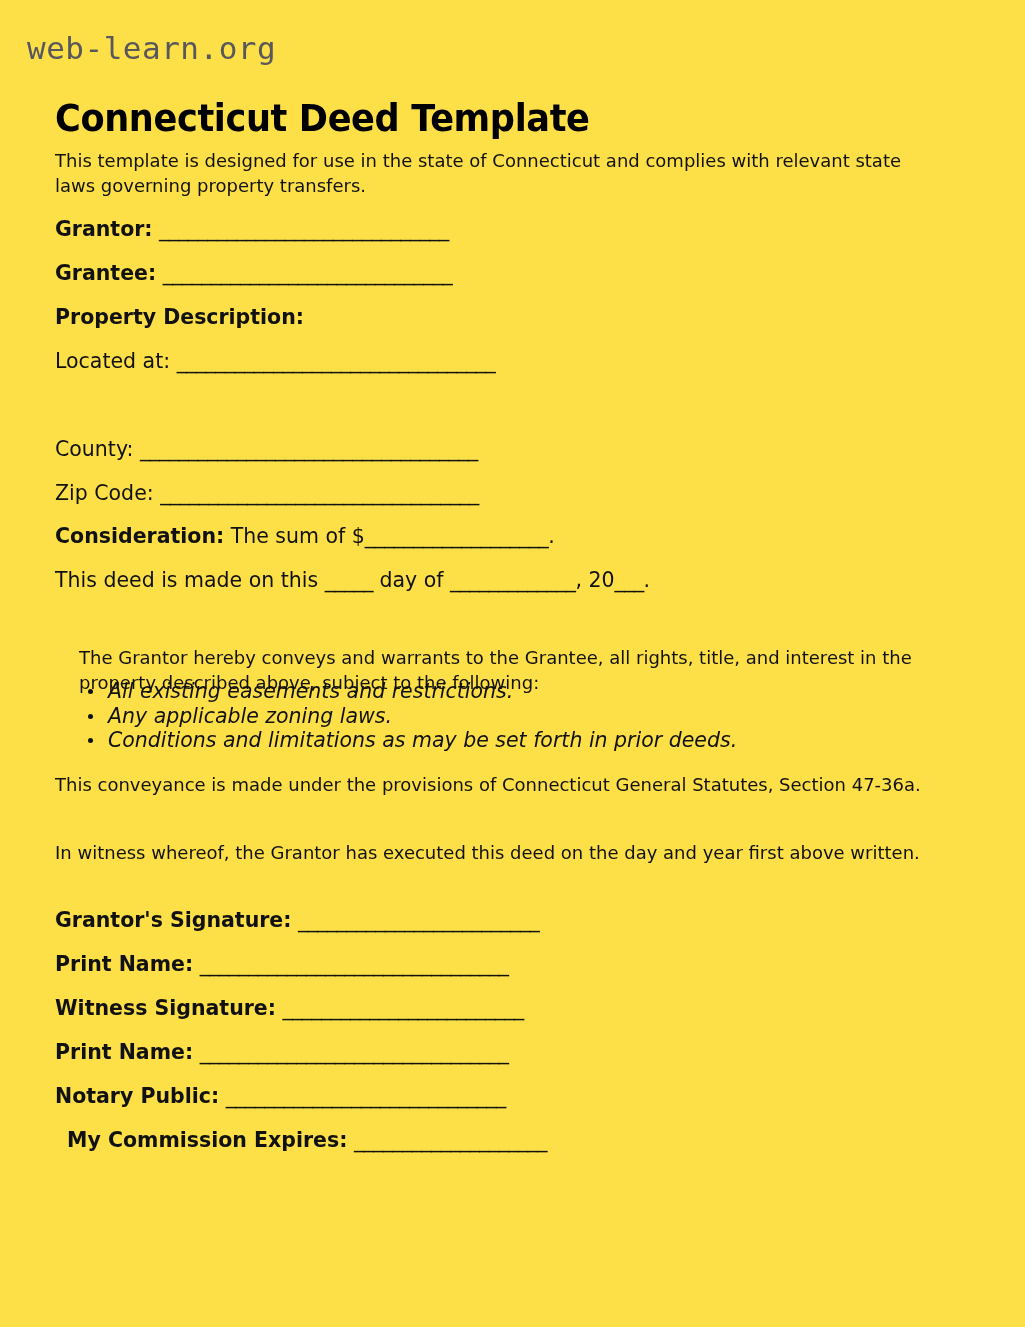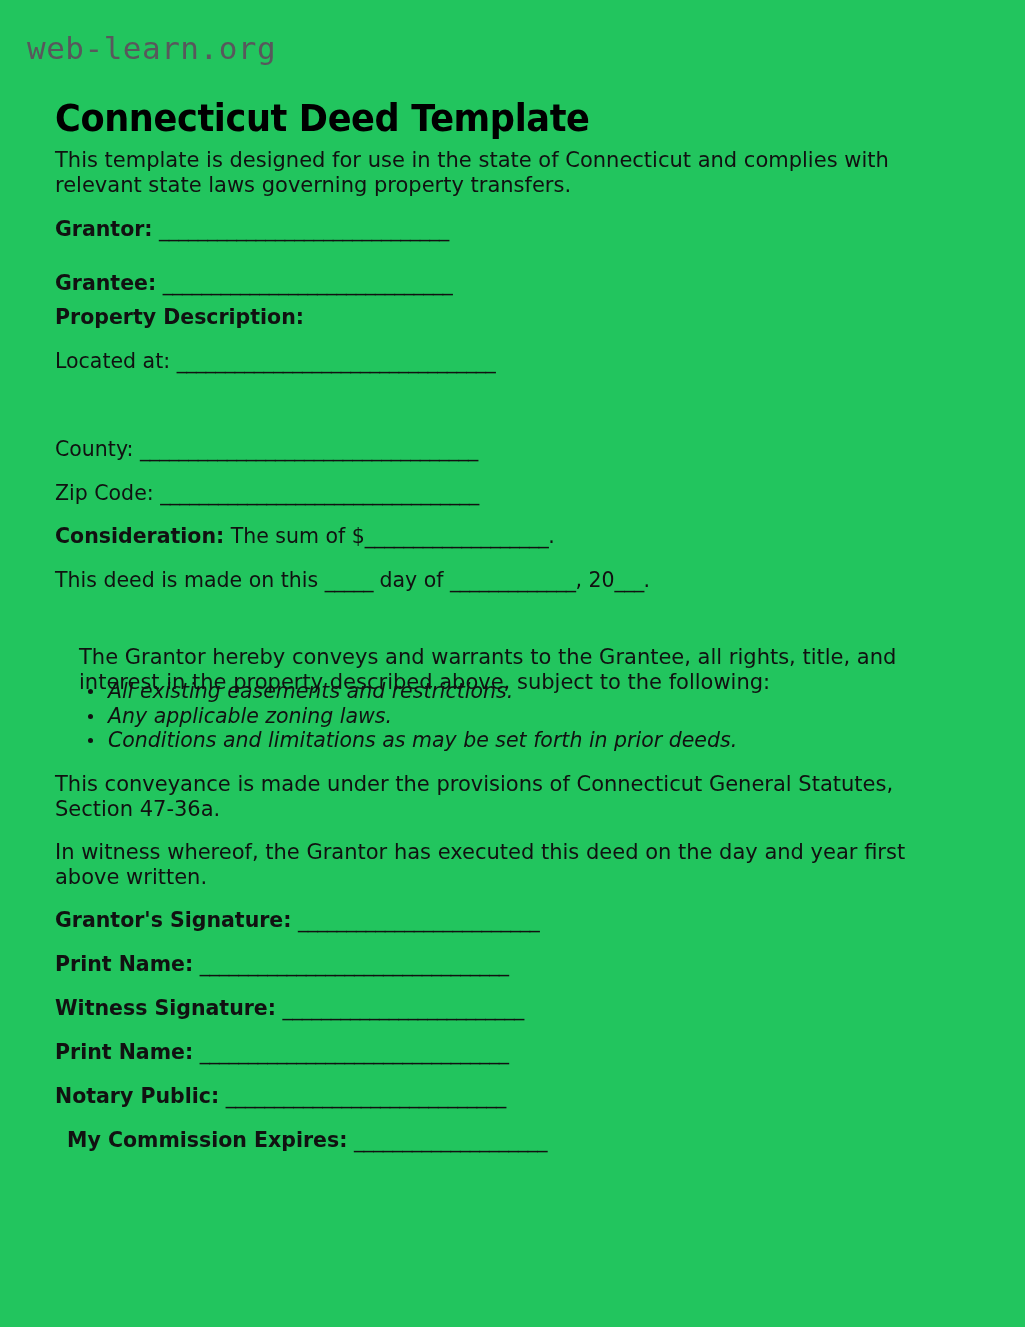--- a/index.html
+++ b/index.html
@@ -16,21 +16,21 @@
     color: #000000;
     overflow: hidden;
   }
 
   .page {
     position: absolute;
     left: 0;
     top: 0;
     width: 1025px;
     height: 1327px;
-    background: #22c55e;
+    background: #fde047;
   }
 
   
   .watermark {
     position: absolute;
     left: 27px;
     top: 33px;
     font-family: "DejaVu Sans Mono", "Liberation Mono", monospace;
     font-size: 31px;
     font-weight: 400;
@@ -52,21 +52,21 @@
     white-space: nowrap;
     line-height: 1.1;
     transform: scaleX(0.95);
     transform-origin: left center;
   }
 
   
   .para {
     position: absolute;
     left: 55px;
-    font-size: 21px;
+    font-size: 18px;
     line-height: 25px;
     color: #111111;
     width: 890px;
   }
 
   .field-line {
     position: absolute;
     left: 55px;
     font-size: 20.5px;
     line-height: 25px;
@@ -121,21 +121,21 @@
   <div class="watermark">web-learn.org</div>
 
   <h1 class="doc-title">Connecticut Deed Template</h1>
 
   <div class="para" style="top:148px; width:890px;">This template is designed for use in the state of Connecticut and complies with relevant state laws governing property transfers.</div>
 
   <div class="field-line" style="top:217px;">
     <b>Grantor:</b><span> </span><span class="blank">______________________________</span>
   </div>
 
-  <div class="field-line" style="top:271px;">
+  <div class="field-line" style="top:261px;">
     <b>Grantee:</b><span> </span><span class="blank">______________________________</span>
   </div>
 
   <div class="field-line" style="top:305px;text-align:right;">
     <b>Property Description:</b>
   </div>
 
   <div class="field-line" style="top:349px;">
     <span>Located at:</span><span> </span><span class="blank">_________________________________</span>
   </div>

